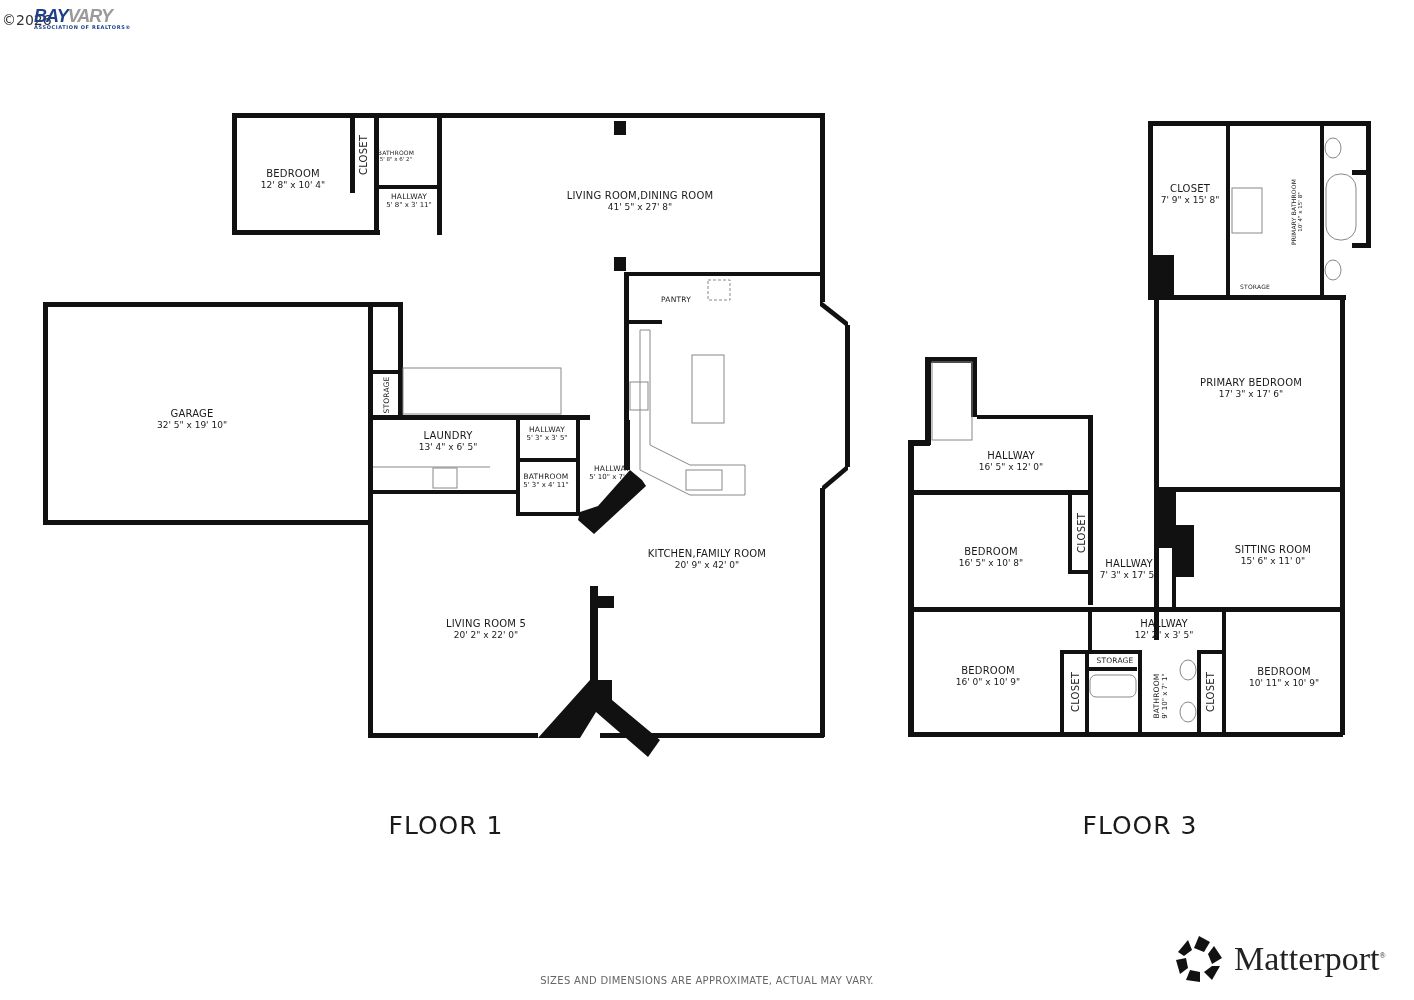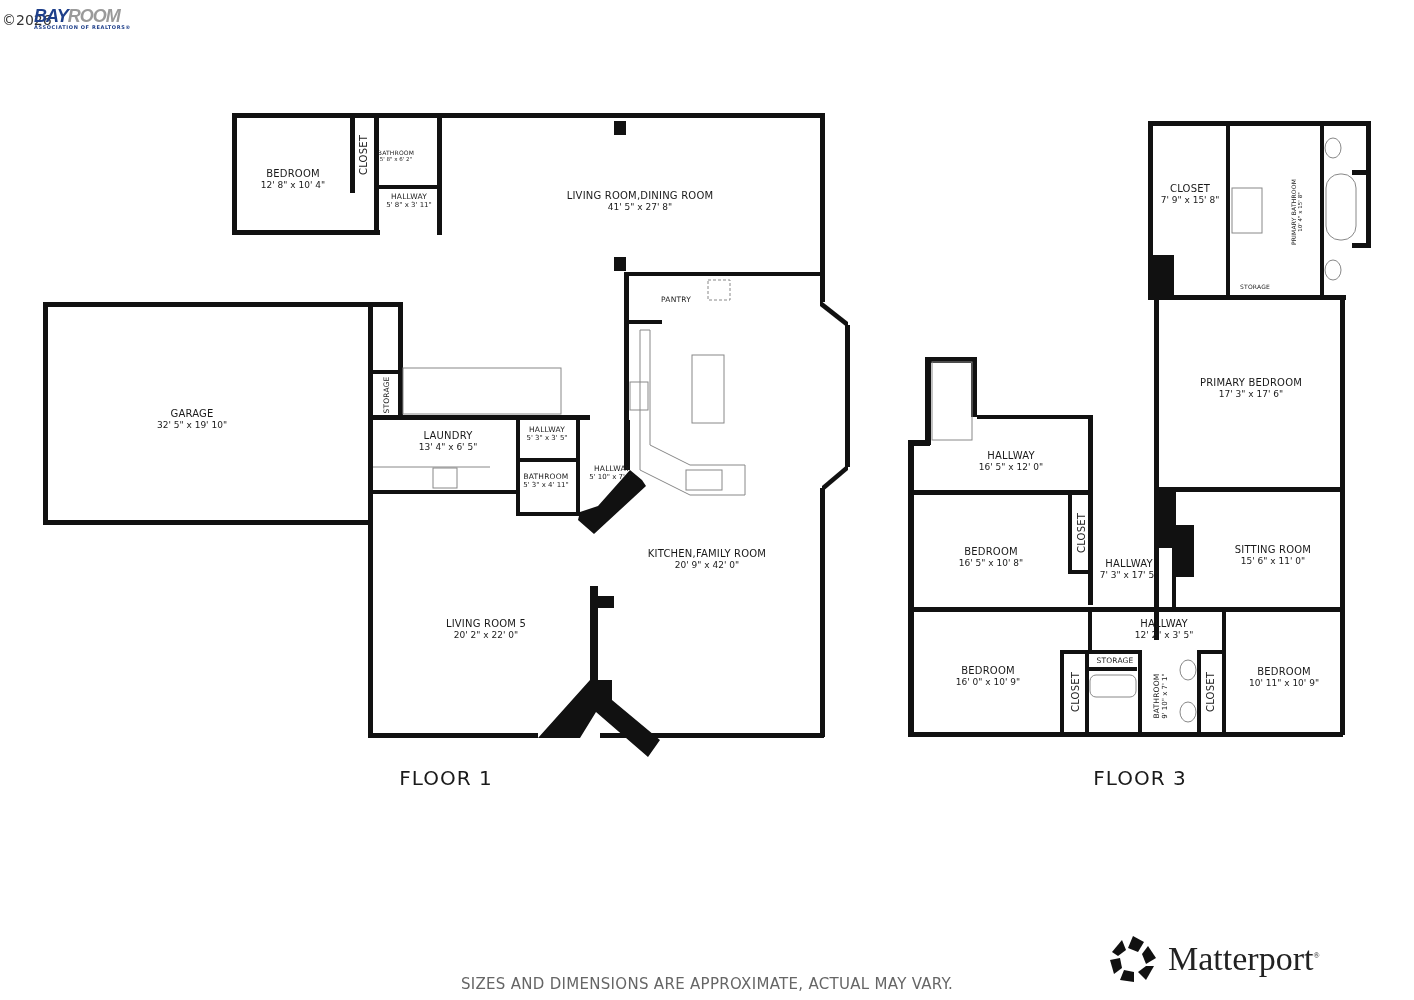--- a/index.html
+++ b/index.html
@@ -6,38 +6,38 @@
   body { width:1414px; height:1000px; position:relative; overflow:hidden; font-family:"DejaVu Sans", sans-serif; color:#1a1a1a; }
   #plan { position:absolute; left:0; top:0; width:1414px; height:1000px; }
   .room-label { position:absolute; text-align:center; transform:translate(-50%,-50%); line-height:1.2; white-space:nowrap; }
   .room-name { font-size:10px; letter-spacing:0.2px; }
   .room-dim { font-size:9px; }
   .room-label.small .room-name { font-size:7.5px; }
   .room-label.small .room-dim { font-size:7px; }
   .room-label.tiny .room-name { font-size:6px; }
   .room-label.tiny .room-dim { font-size:5.5px; }
   .vert { transform:translate(-50%,-50%) rotate(-90deg); }
-  .floor-title { position:absolute; font-size:20px; letter-spacing:1px; transform:translateX(-50%); }
+  .floor-title { position:absolute; font-size:25px; letter-spacing:1px; transform:translateX(-50%);margin-top:45px; }
   .copyright { position:absolute; left:2px; top:12px; font-size:14px; color:#333; }
   .bayeast { position:absolute; left:34px; top:8px; }
   .bay-main { font-family:"Liberation Sans", sans-serif; font-weight:bold; font-size:18px; letter-spacing:-1px; line-height:16px; }
   .bay-main .b1 { color:#1e3f8a; font-style:italic; }
   .bay-main .b2 { color:#9a9a9a; font-style:italic; }
   .bay-sub { font-size:5px; color:#1e3f8a; letter-spacing:0.6px; font-weight:bold; }
-  .disclaimer { position:absolute; left:50%; top:975px; transform:translateX(-50%); font-size:15px; color:#666; letter-spacing:0.3px; white-space:nowrap; }
-  .matterport { position:absolute; left:1108px; top:934px; display:flex; align-items:center; }
+  .disclaimer { position:absolute; left:50%; top:975px; transform:translateX(-50%); font-size:10px; color:#666; letter-spacing:0.3px; white-space:nowrap; }
+  .matterport { position:absolute; left:1174px; top:934px; display:flex; align-items:center; }
   .mp-word { font-family:"Liberation Serif", serif; font-size:34px; color:#222; margin-left:10px; }
   .mp-reg { font-size:8px; vertical-align:super; }
 </style>
 </head>
 <body>
 
 <div class="copyright">©2026</div>
 <div class="bayeast">
-  <div class="bay-main"><span class="b1">BAY</span><span class="b2">ROOM</span></div>
+  <div class="bay-main"><span class="b1">BAY</span><span class="b2">VARY</span></div>
   <div class="bay-sub">ASSOCIATION OF REALTORS®</div>
 </div>
 
 <svg id="plan" viewBox="0 0 1414 1000" xmlns="http://www.w3.org/2000/svg">
   <g fill="#111">
 
     <rect x="232" y="113" width="210" height="5"></rect>
     <rect x="232" y="113" width="5" height="122"></rect>
     <rect x="232" y="230" width="148" height="5"></rect>
     <rect x="350" y="118" width="5" height="75"></rect>

